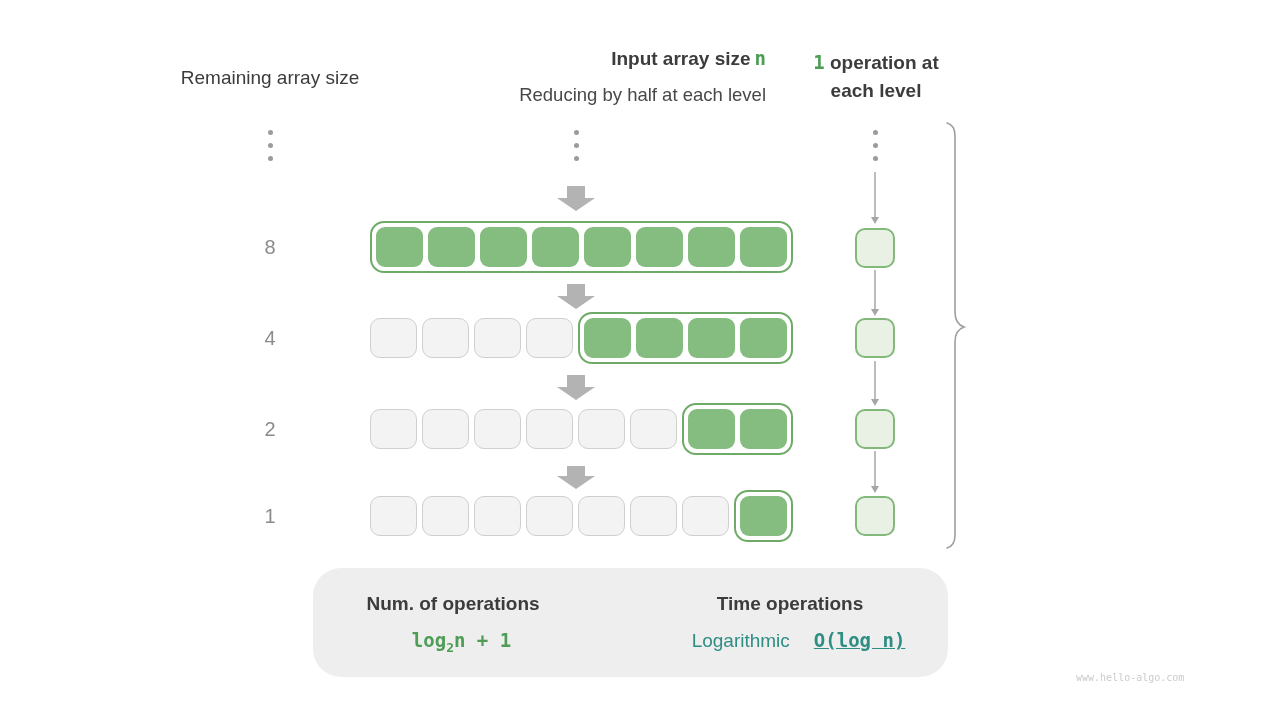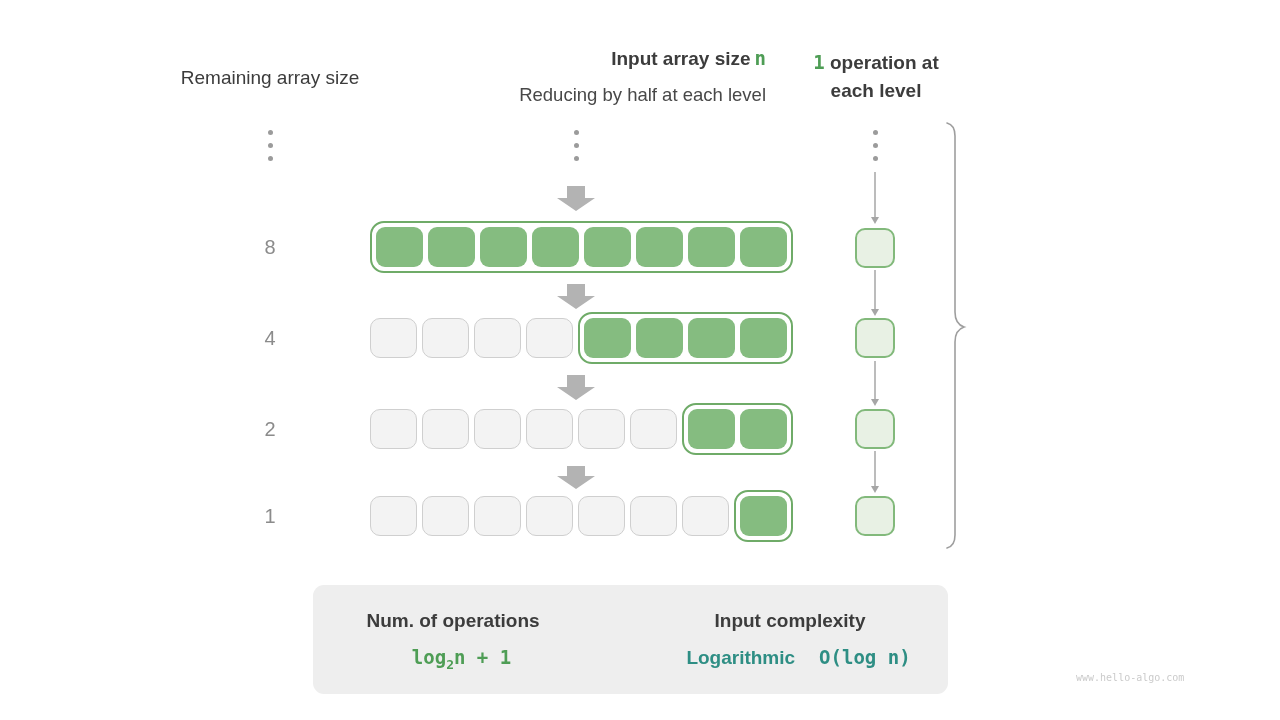--- a/index.html
+++ b/index.html
@@ -57,31 +57,31 @@
   .overlay{position:absolute;left:0;top:0;width:1280px;height:720px;pointer-events:none;}
 
   
   .brace-note{position:absolute;left:983px;top:306px;width:214px;text-align:center;
     font-size:19px;line-height:30px;color:var(--heading-text);}
   .brace-note .formula{font-family:"DejaVu Sans Mono",monospace;font-weight:bold;color:var(--green-text);}
   .brace-note sub{font-size:13px;}
   .brace-note .suffix{margin-left:9px;}
 
   
-  .panel{position:absolute;left:313px;top:585px;width:635px;height:109px;
-    background:var(--panel-bg);border-radius:11px;}
+  .panel{position:absolute;left:313px;top:568px;width:635px;height:109px;
+    background:var(--panel-bg);border-radius:28px;}
   .panel-col{position:absolute;top:21px;text-align:center;}
   .panel-col .title{font-size:19px;font-weight:bold;color:var(--heading-text);line-height:30px;}
   .panel-col .value{margin-top:6px;font-size:19px;line-height:30px;padding-left:17px;}
   .panel-left{left:0;width:280px;}
   .panel-right{left:317px;width:320px;}
   .panel .formula{font-family:"DejaVu Sans Mono",monospace;font-weight:bold;color:var(--green-text);}
   .panel .formula sub{font-size:13px;}
-  .teal-name{color:var(--teal-text);font-weight:bold;margin-top:40px;}
-  .teal-o{color:var(--teal-text);font-weight:bold;font-family:"DejaVu Sans Mono",monospace;margin-left:24px;}
+  .teal-name{color:var(--teal-text);font-weight:normal;margin-top:40px;}
+  .teal-o{color:var(--teal-text);font-weight:bold;font-family:"DejaVu Sans Mono",monospace;margin-left:24px;text-decoration:underline;}
 
   .watermark{position:absolute;left:1076px;top:672px;font-family:"DejaVu Sans Mono",monospace;
     font-size:10px;color:var(--watermark-text);}
 </style>
 </head>
 <body>
 
 <div class="canvas">
 
   <div class="hdr hdr-left">Remaining array size</div>
@@ -198,19 +198,19 @@
     <polygon fill="#c2c2c2" points="596,627 620,627 620,620 638,634 620,648 620,641 596,641"></polygon>
   </svg>
 
 
   <div class="panel">
     <div class="panel-col panel-left">
       <div class="title">Num. of operations</div>
       <div class="value formula"><span>log</span><sub>2</sub><span>n + 1</span></div>
     </div>
     <div class="panel-col panel-right">
-      <div class="title">Input complexity</div>
+      <div class="title">Time operations</div>
       <div class="value"><span class="teal-name">Logarithmic</span><span class="teal-o">O(log n)</span></div>
     </div>
   </div>
 
   <div class="watermark">www.hello-algo.com</div>
 </div>
 
 </body></html>

